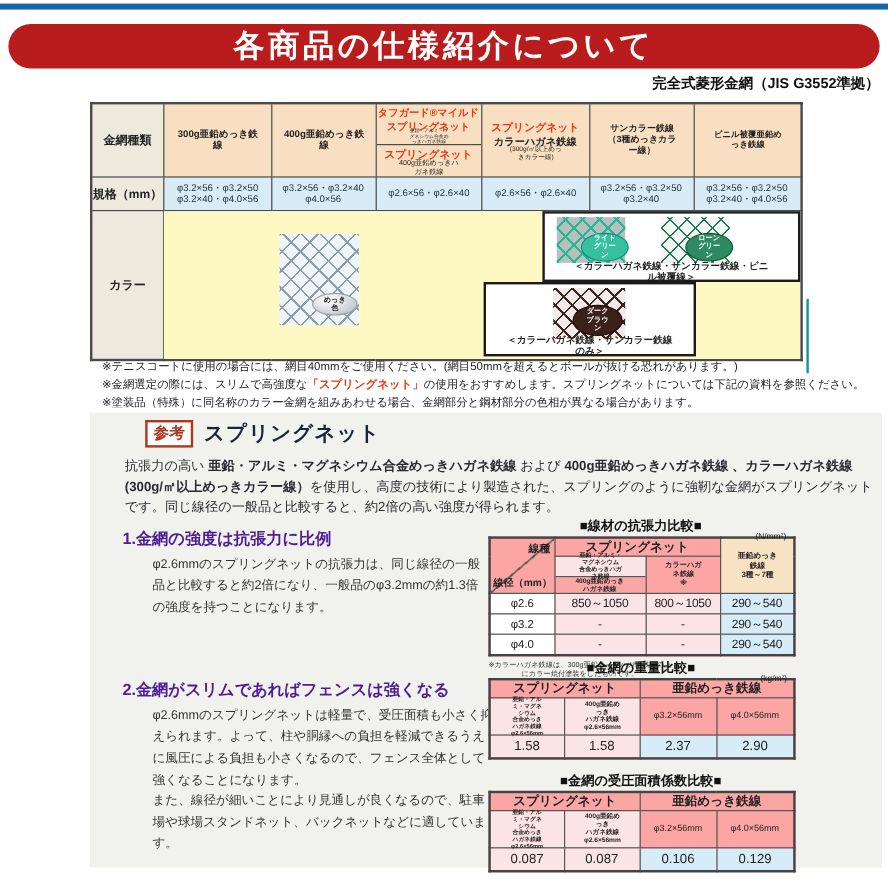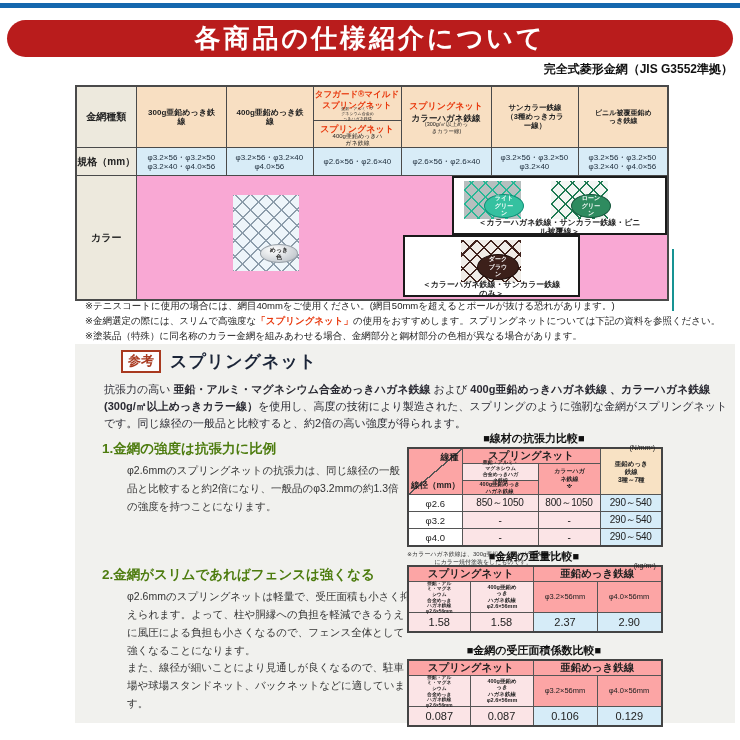--- a/index.html
+++ b/index.html
@@ -36,21 +36,21 @@
   .rt td.lbl{background:#ede9dd;}
   .rt .fit{height:60px;}
   .rs td{height:27px;background:#d8ecf7;}
   .rs td.lbl{background:#ede9dd;}
   .rs .fit{height:27px;color:#1c2b3a;}
   .c3cell{background:#f8dfc2;}
   .c3top{height:33px;border-bottom:1px solid #4a4a4a;display:flex;flex-direction:column;justify-content:center;}
   .c3bot{height:26px;display:flex;flex-direction:column;justify-content:center;}
   .hline{font-size:8.5px;font-weight:bold;line-height:1.25;white-space:pre-line;}
   .hline9{font-size:9px;font-weight:bold;line-height:1.3;}
-  .colorcell{background:#f9a8d4;position:relative;height:123px;}
+  .colorcell{background:#fef9c3;position:relative;height:123px;}
 
   
   .mesh{position:absolute;box-sizing:border-box;}
   .mesh-plating{background-color:#eef5fa;background-image:
     repeating-linear-gradient(45deg,#8d9dab 0 1.4px,transparent 1.4px 11px),
     repeating-linear-gradient(-45deg,#8d9dab 0 1.4px,transparent 1.4px 11px);}
   .mesh-lg{background-color:#b7bfbf;background-image:
     repeating-linear-gradient(45deg,#27b795 0 1.4px,transparent 1.4px 10px),
     repeating-linear-gradient(-45deg,#27b795 0 1.4px,transparent 1.4px 10px);}
   .mesh-lawn{background-color:#f3f6f3;background-image:
@@ -73,21 +73,21 @@
   
   .notes{left:85px;top:298px;width:658px;font-size:9.5px;line-height:1.58;color:#222;}
 
   
   .panel{left:75px;top:344px;width:660px;height:379px;background:#f1f1ee;}
   .refrow{left:121px;top:350px;display:flex;gap:9px;align-items:center;}
   .badge{border:2px solid #a8391f;color:#a8391f;font-weight:bold;font-size:13px;padding:0 5px;
          line-height:1.45;background:#fdfdfd;}
   .reftitle{font-size:17px;font-weight:bold;color:#1b2538;letter-spacing:1px;}
   .refpara{left:104px;top:381px;width:624px;font-size:11px;line-height:1.55;color:#2a2a33;}
-  .h-sec{font-size:13.5px;font-weight:bold;color:#4d7c0f;}
+  .h-sec{font-size:13.5px;font-weight:bold;color:#4c1d95;}
   .sec-body{font-size:10.5px;line-height:1.7;color:#333;}
 
   
   .tblwrap{position:absolute;left:407px;width:254px;}
   .tt-title{text-align:center;font-weight:bold;font-size:11px;color:#111;height:13px;}
   .tt-unit{position:absolute;right:0;top:11px;display:flex;}
   table.mini{border-collapse:collapse;table-layout:fixed;width:254px;margin-top:3px;border:2px solid #444;background:#fca5a5;}
   table.mini td{border:1px solid #555;padding:0;text-align:center;vertical-align:middle;}
   .grp{font-weight:bold;font-size:10.5px;height:13px;}
   .pink{background:#fbe4e6;}

